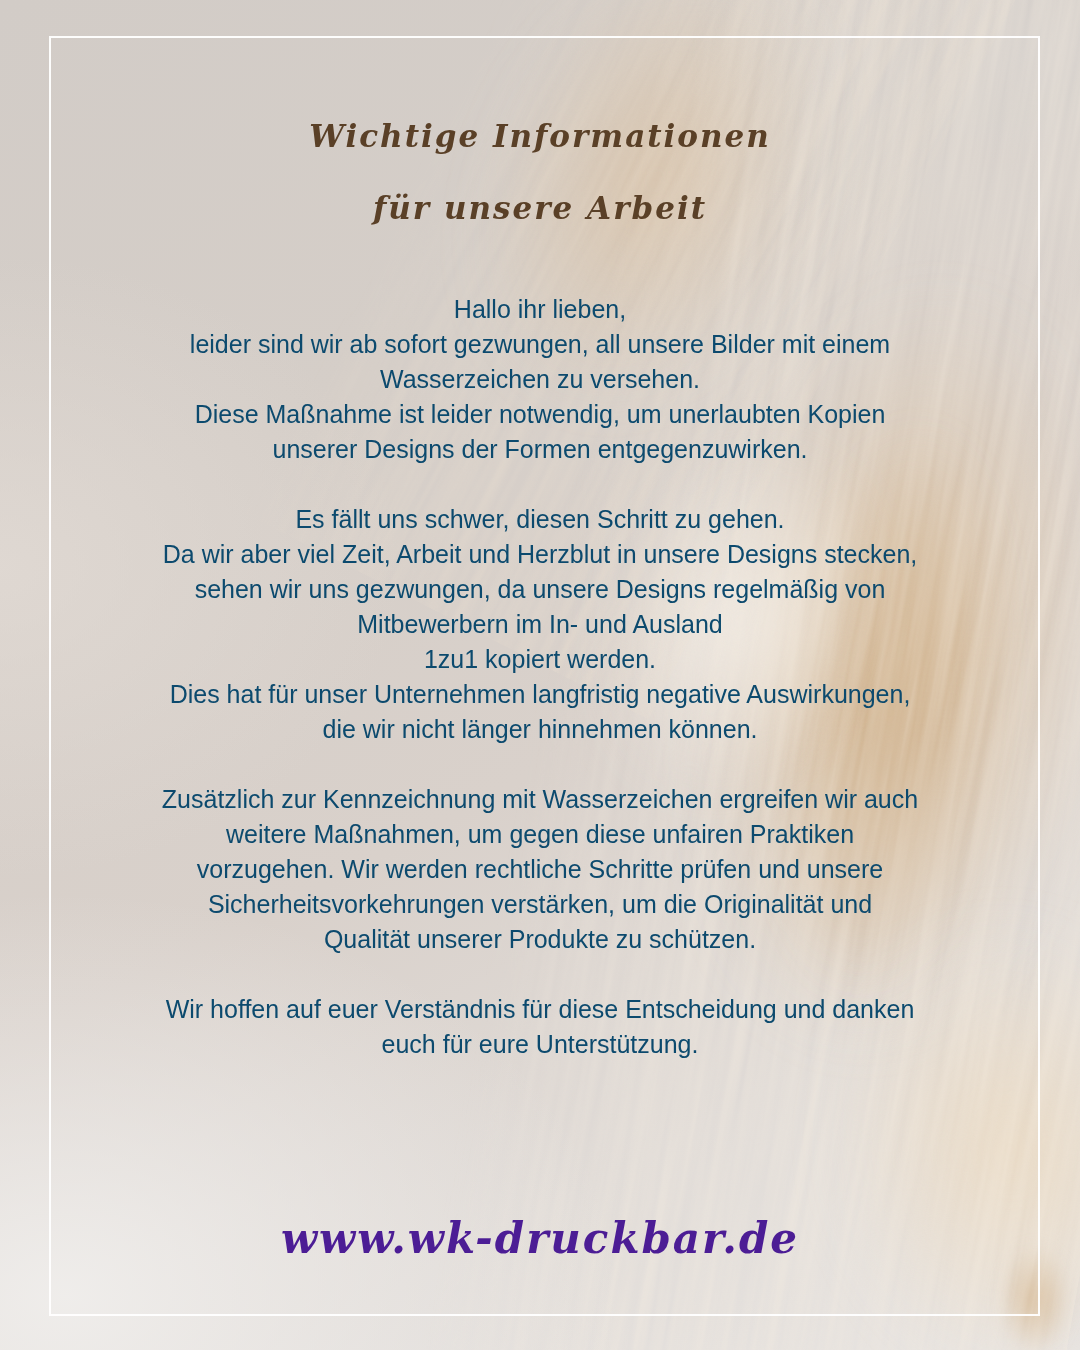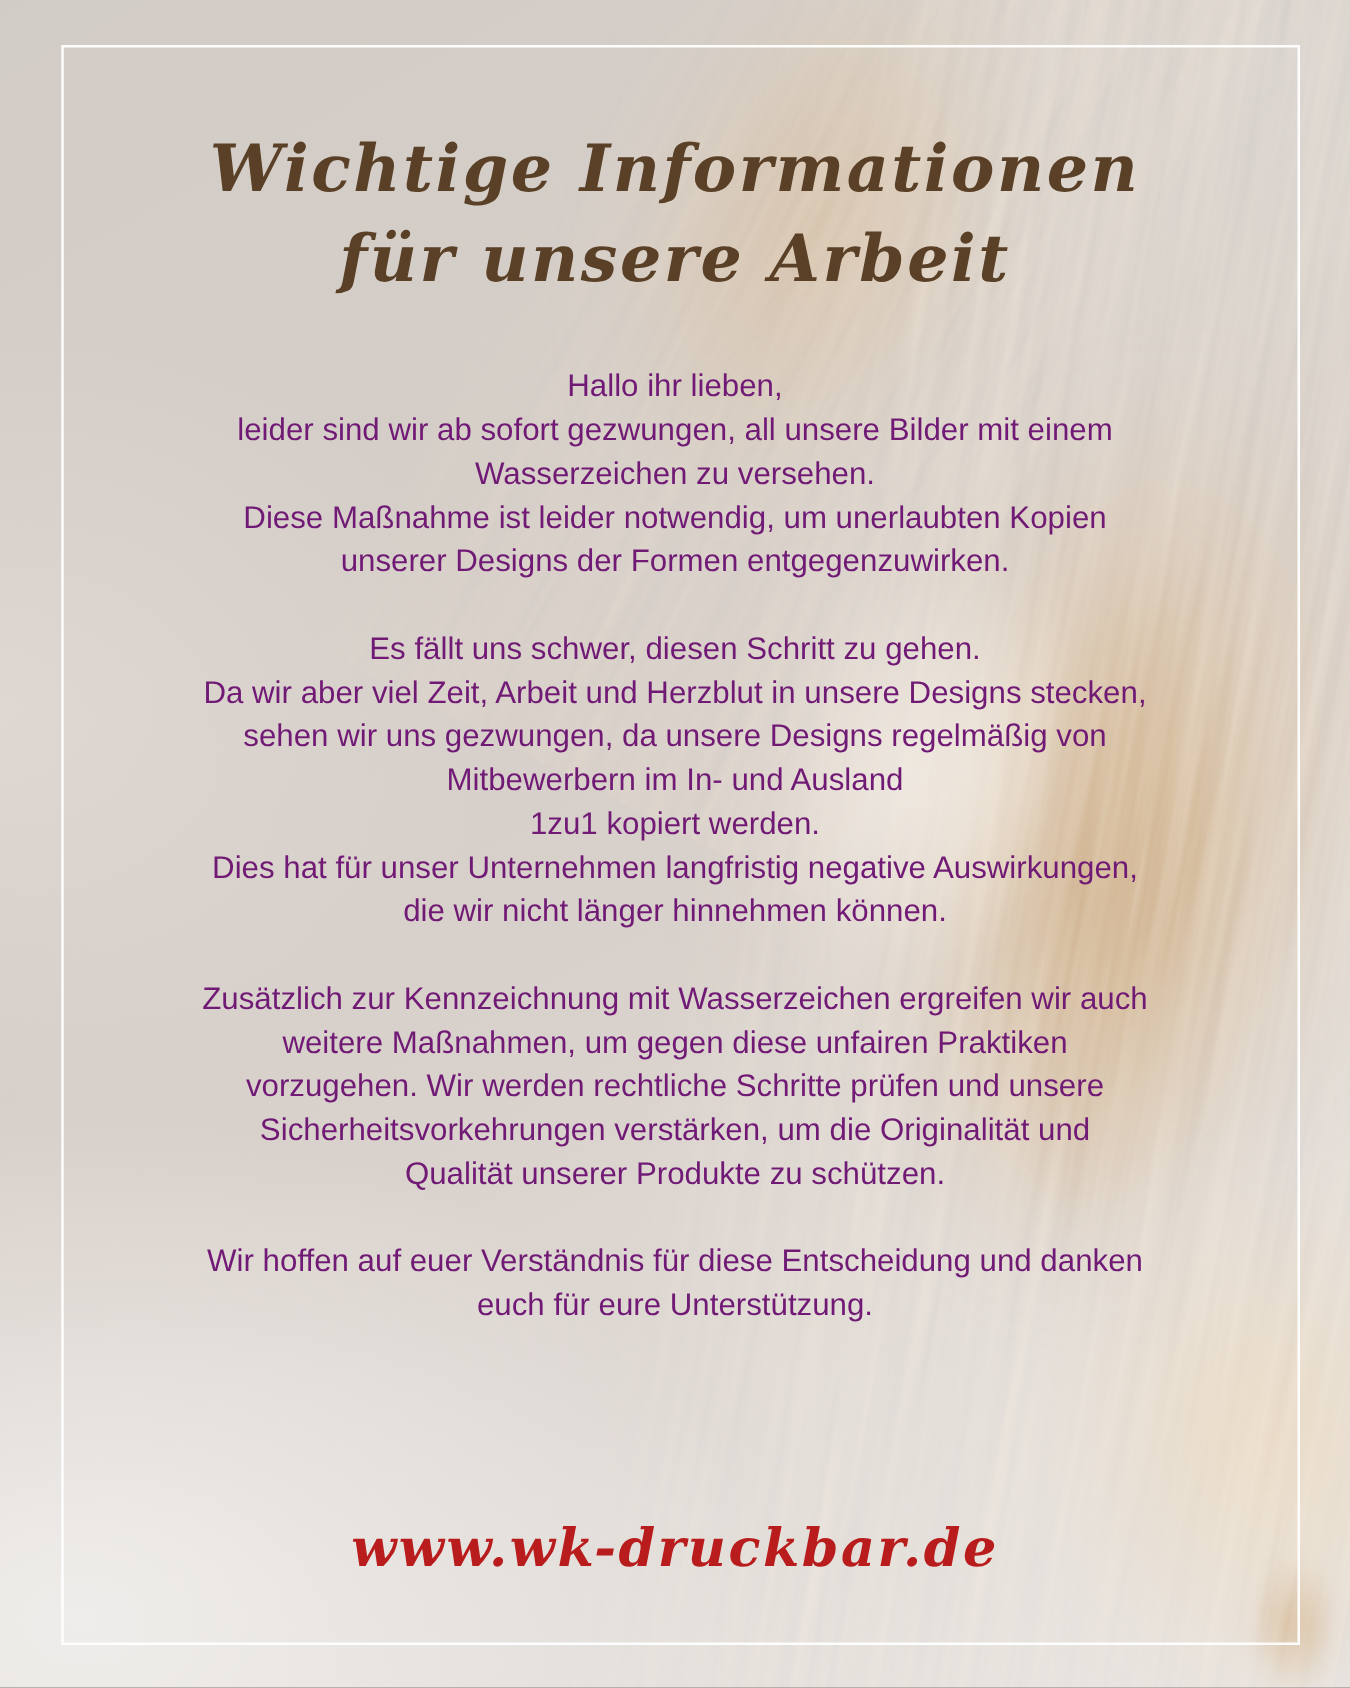--- a/index.html
+++ b/index.html
@@ -72,48 +72,48 @@
 
   
   .content { position: absolute; inset: 0; z-index: 5; text-align: center; }
 
   .title {
     position: absolute; top: 100px; left: 0; right: 0;
     margin: 0;
     font-family: "DejaVu Serif", serif;
     font-style: italic;
     font-weight: bold;
-    font-size: 52px;
+    font-size: 31px;
     line-height: 72px;
     letter-spacing: 2px;
     color: #5a4027;
     text-align: center;
   }
   .title span { display: block; }
 
   .body-text {
     position: absolute; top: 292px; left: 70px; right: 70px;
     text-align: center;
   }
   .body-text p {
     margin: 0 0 35px 0;
     white-space: pre-line;
     font-size: 25px;
     line-height: 35px;
-    color: #701a75;
+    color: #0c4a6e;
   }
 
   .website {
     position: absolute; top: 1214px; left: 0; right: 0;
     font-family: "DejaVu Serif", serif;
     font-style: italic;
     font-weight: bold;
     font-size: 42px;
     letter-spacing: 2px;
-    color: #b91c1c;
+    color: #4c1d95;
     text-align: center;
   }
 </style>
 </head>
 <body>
 
 <div class="canvas">
 
   <div class="bg-base"></div>
   <div class="plume plume-top"></div>

